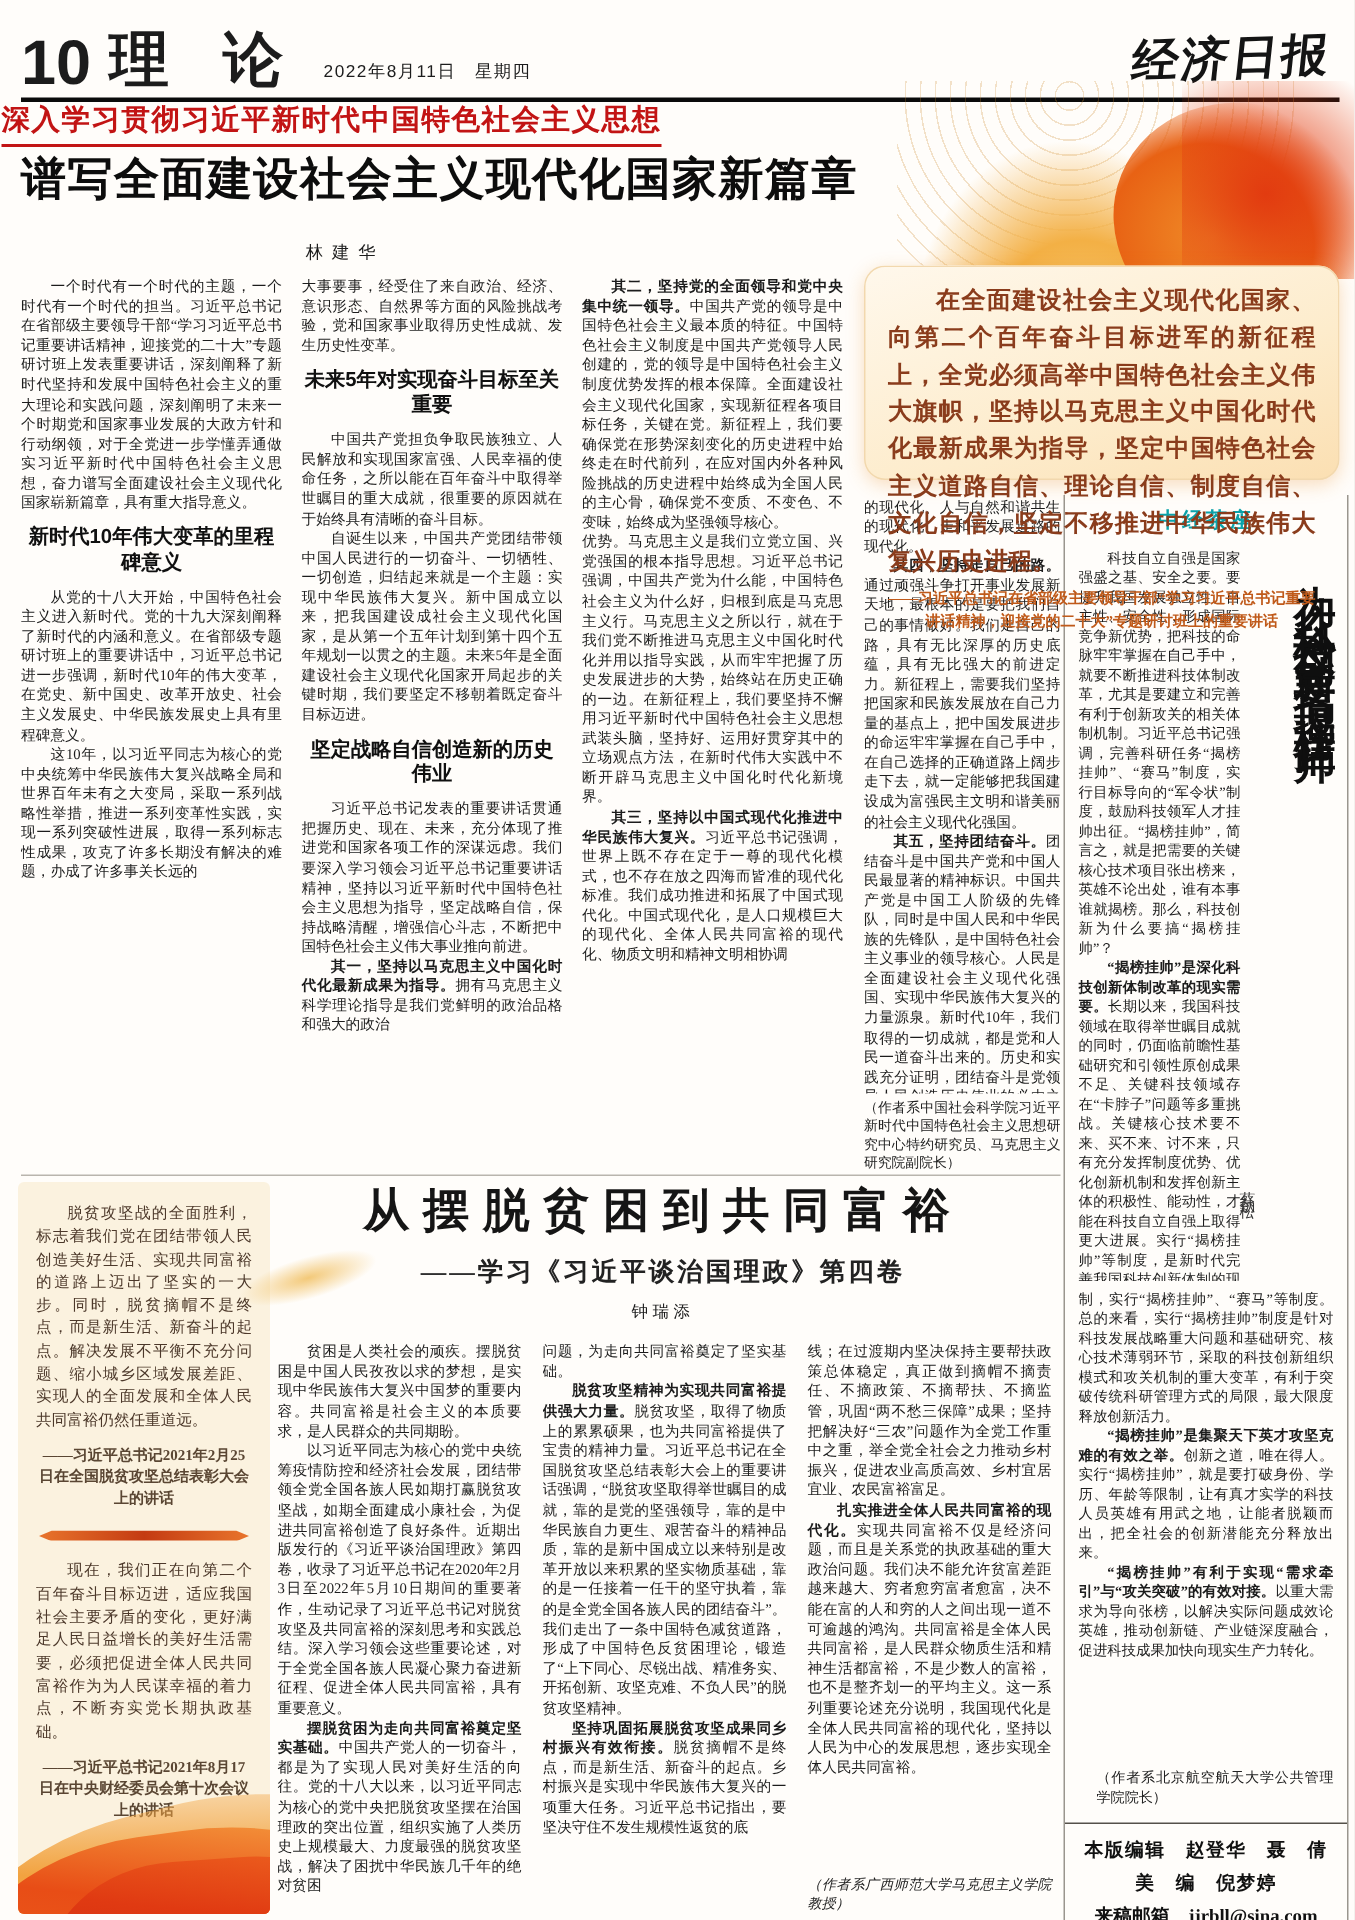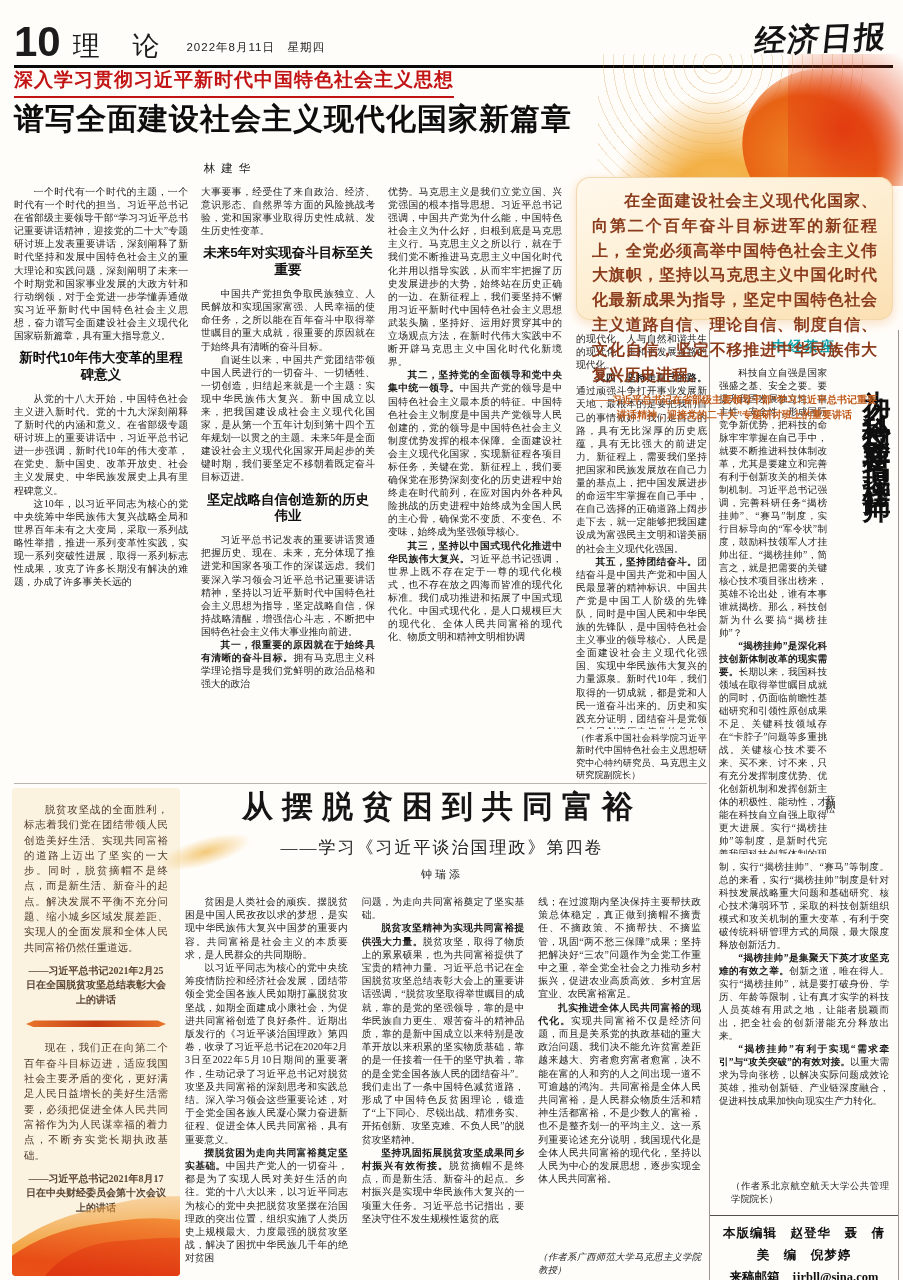--- a/index.html
+++ b/index.html
@@ -4,27 +4,27 @@
 <style>
   html,body{margin:0;padding:0;background:#e9e7e2;}
   #page{position:relative;width:903px;height:1280px;background:#fffdfa;overflow:hidden;
         font-family:"Liberation Serif","DejaVu Serif",serif;color:#1c1c1c;}
   .sans{font-family:"Liberation Sans","DejaVu Sans",sans-serif;}
 
   
   #hdr{position:absolute;left:14px;top:8px;right:10px;height:52px;border-bottom:3px solid #0a0a0a;
        display:flex;align-items:flex-end;padding-bottom:5px;}
   .page-num{font-family:"Liberation Sans","DejaVu Sans",sans-serif;font-size:42px;font-weight:900;line-height:.85;}
-  .section-name{font-size:27px;font-weight:400;letter-spacing:13px;margin-left:12px;line-height:1;}
+  .section-name{font-size:40px;font-weight:700;letter-spacing:13px;margin-left:12px;line-height:1;}
   .hdr-date{font-size:11.5px;margin-left:14px;padding-bottom:5px;letter-spacing:1px;}
   .masthead{margin-left:auto;font-size:31px;font-weight:bold;transform:skewX(-8deg) rotate(-2deg);
             letter-spacing:2px;color:#141414;padding-right:6px;}
 
   
-  #banner{position:absolute;left:14px;top:67px;z-index:3;}
+  #banner{position:absolute;left:1px;top:67px;z-index:3;}
   #banner span{display:inline-block;font-family:"Liberation Sans","DejaVu Sans",sans-serif;font-weight:900;
       font-size:19px;color:#c21414;border-bottom:2px solid #c21414;padding-bottom:3px;letter-spacing:1px;}
   #headline{position:absolute;left:14px;top:99px;width:680px;z-index:3;font-family:"Liberation Sans","DejaVu Sans",sans-serif;
       font-weight:900;font-size:30px;letter-spacing:1px;color:#0d0d0d;}
   #main-author{position:absolute;left:120px;top:161px;width:220px;text-align:center;font-size:11.5px;letter-spacing:6px;z-index:3;}
 
   
   #deco-top{position:absolute;left:598px;top:54px;width:305px;height:132px;overflow:hidden;z-index:1;}
   .d-rings{position:absolute;right:40px;top:-140px;width:300px;height:300px;border-radius:50%;opacity:.5;
       background:repeating-radial-gradient(circle at 50% 50%, rgba(0,0,0,0) 0 9px, rgba(205,140,50,.5) 9px 10px);}
@@ -88,21 +88,21 @@
   .w-orange{position:absolute;left:-30%;top:44px;width:200%;height:120px;transform:rotate(-8deg);
       background:linear-gradient(14deg,#f06a22,#e84d16 55%,#f8b24a);border-radius:45% 55% 0 0/90% 110% 0 0;}
   .w-red{position:absolute;left:10%;top:62px;width:160%;height:110px;transform:rotate(-4deg);
       background:linear-gradient(10deg,#c41f0e,#e03a12 60%,#f06a22);border-radius:40% 60% 0 0/80% 120% 0 0;}
 
   
   #b-head{position:absolute;left:183px;top:786px;width:518px;z-index:2;}
   .b-wisp{position:absolute;left:-25px;top:52px;width:95px;height:28px;transform:rotate(-16deg);
       background:radial-gradient(ellipse at 50% 50%,#f3c979 0%,rgba(243,201,121,0) 70%);}
   .b-headline{font-size:31px;font-weight:900;letter-spacing:9px;text-align:center;color:#151515;}
-  .b-subtitle{margin-top:8px;text-align:center;font-size:17px;font-weight:400;letter-spacing:2px;color:#222;}
+  .b-subtitle{margin-top:8px;text-align:center;font-size:17px;font-weight:700;letter-spacing:2px;color:#222;}
   .b-author{margin-top:8px;text-align:center;font-size:11px;letter-spacing:3px;}
   #b-cols{position:absolute;left:185px;top:895px;width:516px;height:382px;display:flex;gap:14px;z-index:2;align-items:center;}
   .bcol{width:163px;height:100%;overflow:hidden;font-size:9.8px;line-height:13.2px;text-align:justify;}
   #bcol3{display:flex;flex-direction:column;overflow:visible;}
   #bcol3 .fill{flex:1 1 auto;min-height:0;overflow:hidden;}
   .b-attr{flex:0 0 auto;font-size:9.3px;padding-top:3px;color:#222;font-style:italic;}
 </style>
 </head>
 <body>
 
@@ -140,25 +140,25 @@
         <p class="col-p">从党的十八大开始，中国特色社会主义进入新时代。党的十九大深刻阐释了新时代的内涵和意义。在省部级专题研讨班上的重要讲话中，习近平总书记进一步强调，新时代10年的伟大变革，在党史、新中国史、改革开放史、社会主义发展史、中华民族发展史上具有里程碑意义。</p>
         <p class="col-p">这10年，以习近平同志为核心的党中央统筹中华民族伟大复兴战略全局和世界百年未有之大变局，采取一系列战略性举措，推进一系列变革性实践，实现一系列突破性进展，取得一系列标志性成果，攻克了许多长期没有解决的难题，办成了许多事关长远的</p>
       </div>
     <div class="mcol">
         <p class="col-p cont">大事要事，经受住了来自政治、经济、意识形态、自然界等方面的风险挑战考验，党和国家事业取得历史性成就、发生历史性变革。</p>
         <h4 class="col-head">未来5年对实现奋斗目标至关重要</h4>
         <p class="col-p">中国共产党担负争取民族独立、人民解放和实现国家富强、人民幸福的使命任务，之所以能在百年奋斗中取得举世瞩目的重大成就，很重要的原因就在于始终具有清晰的奋斗目标。</p>
         <p class="col-p">自诞生以来，中国共产党团结带领中国人民进行的一切奋斗、一切牺牲、一切创造，归结起来就是一个主题：实现中华民族伟大复兴。新中国成立以来，把我国建设成社会主义现代化国家，是从第一个五年计划到第十四个五年规划一以贯之的主题。未来5年是全面建设社会主义现代化国家开局起步的关键时期，我们要坚定不移朝着既定奋斗目标迈进。</p>
         <h4 class="col-head">坚定战略自信创造新的历史伟业</h4>
         <p class="col-p">习近平总书记发表的重要讲话贯通把握历史、现在、未来，充分体现了推进党和国家各项工作的深谋远虑。我们要深入学习领会习近平总书记重要讲话精神，坚持以习近平新时代中国特色社会主义思想为指导，坚定战略自信，保持战略清醒，增强信心斗志，不断把中国特色社会主义伟大事业推向前进。</p>
-        <p class="col-p"><strong>其一，很重要的原因就在于始终具有清晰的奋斗目标。</strong>拥有马克思主义科学理论指导是我们党鲜明的政治品格和强大的政治</p>
+        <p class="col-p"><strong>其一，坚持以马克思主义中国化时代化最新成果为指导。</strong>拥有马克思主义科学理论指导是我们党鲜明的政治品格和强大的政治</p>
       </div>
     <div class="mcol">
+        <p class="col-p"><strong>其二，坚持党的全面领导和党中央集中统一领导。</strong>中国共产党的领导是中国特色社会主义最本质的特征。中国特色社会主义制度是中国共产党领导人民创建的，党的领导是中国特色社会主义制度优势发挥的根本保障。全面建设社会主义现代化国家，实现新征程各项目标任务，关键在党。新征程上，我们要确保党在形势深刻变化的历史进程中始终走在时代前列，在应对国内外各种风险挑战的历史进程中始终成为全国人民的主心骨，确保党不变质、不变色、不变味，始终成为坚强领导核心。</p>
         <p class="col-p cont">优势。马克思主义是我们立党立国、兴党强国的根本指导思想。习近平总书记强调，中国共产党为什么能，中国特色社会主义为什么好，归根到底是马克思主义行。马克思主义之所以行，就在于我们党不断推进马克思主义中国化时代化并用以指导实践，从而牢牢把握了历史发展进步的大势，始终站在历史正确的一边。在新征程上，我们要坚持不懈用习近平新时代中国特色社会主义思想武装头脑，坚持好、运用好贯穿其中的立场观点方法，在新时代伟大实践中不断开辟马克思主义中国化时代化新境界。</p>
-        <p class="col-p"><strong>其二，坚持党的全面领导和党中央集中统一领导。</strong>中国共产党的领导是中国特色社会主义最本质的特征。中国特色社会主义制度是中国共产党领导人民创建的，党的领导是中国特色社会主义制度优势发挥的根本保障。全面建设社会主义现代化国家，实现新征程各项目标任务，关键在党。新征程上，我们要确保党在形势深刻变化的历史进程中始终走在时代前列，在应对国内外各种风险挑战的历史进程中始终成为全国人民的主心骨，确保党不变质、不变色、不变味，始终成为坚强领导核心。</p>
         <p class="col-p"><strong>其三，坚持以中国式现代化推进中华民族伟大复兴。</strong>习近平总书记强调，世界上既不存在定于一尊的现代化模式，也不存在放之四海而皆准的现代化标准。我们成功推进和拓展了中国式现代化。中国式现代化，是人口规模巨大的现代化、全体人民共同富裕的现代化、物质文明和精神文明相协调</p>
       </div>
   </div>
 
   <div id="main-col4">
     <div class="fill">
         <p class="col-p cont">的现代化、人与自然和谐共生的现代化、走和平发展道路的现代化。</p>
         <p class="col-p"><strong>其四，坚持走自己的路。</strong>通过顽强斗争打开事业发展新天地，最根本的是要把我们自己的事情做好。我们走自己的路，具有无比深厚的历史底蕴，具有无比强大的前进定力。新征程上，需要我们坚持把国家和民族发展放在自己力量的基点上，把中国发展进步的命运牢牢掌握在自己手中，在自己选择的正确道路上阔步走下去，就一定能够把我国建设成为富强民主文明和谐美丽的社会主义现代化强国。</p>
         <p class="col-p"><strong>其五，坚持团结奋斗。</strong>团结奋斗是中国共产党和中国人民最显著的精神标识。中国共产党是中国工人阶级的先锋队，同时是中国人民和中华民族的先锋队，是中国特色社会主义事业的领导核心。人民是全面建设社会主义现代化强国、实现中华民族伟大复兴的力量源泉。新时代10年，我们取得的一切成就，都是党和人民一道奋斗出来的。历史和实践充分证明，团结奋斗是党领导人民创造历史伟业的必由之路。我们靠团结奋斗创造了辉煌历史，还要靠团结奋斗开辟美好未来。</p>
       </div>

